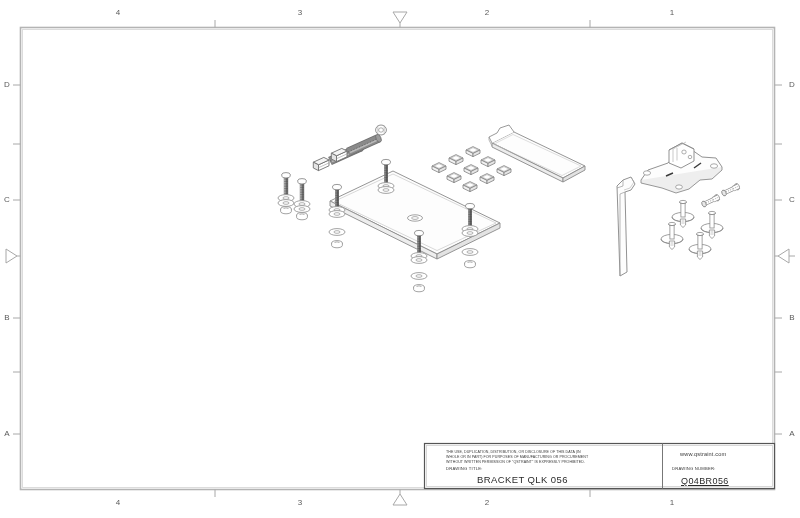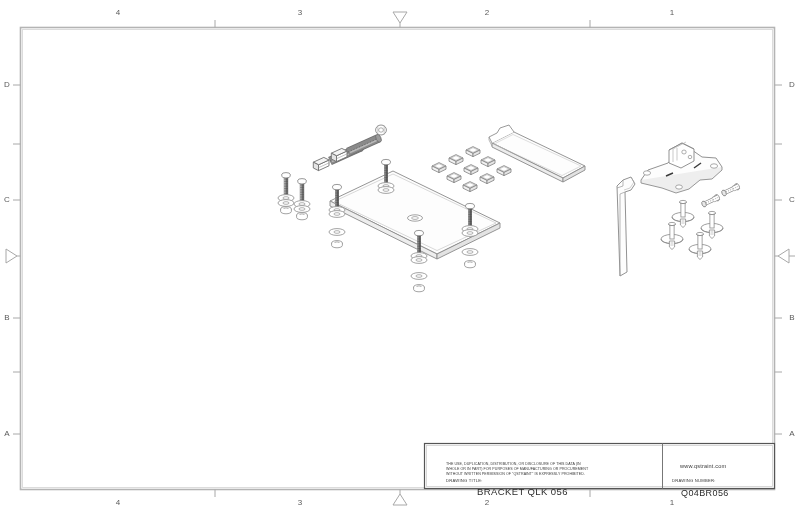--- a/index.html
+++ b/index.html
@@ -11,21 +11,21 @@
   }
   #sheet{position:absolute;left:0;top:0;width:800px;height:518px;}
   .zone-label{
     position:absolute;font-size:8px;color:#5a5a5a;
     letter-spacing:.3px;text-align:center;line-height:1;
     user-select:none;
   }
   .zone-col{width:20px;}
   .zone-row{width:12px;}
   svg{display:block;}
-  .tb-text{position:absolute;color:#3a3a3a;line-height:1.35;margin-top:12px;}
+  .tb-text{position:absolute;color:#3a3a3a;line-height:1.35;}
   #legal{font-size:3.6px;letter-spacing:.05px;white-space:pre-line;}
   .tb-cap{font-size:4.2px;letter-spacing:.2px;}
   #title-val{font-size:9.5px;letter-spacing:.4px;color:#2b2b2b;}
   #num-val{font-size:9px;letter-spacing:.4px;color:#2b2b2b;}
   #url{font-size:5.6px;letter-spacing:.15px;color:#3a3a3a;}
 </style>
 </head>
 <body>
 
 <div id="sheet">
@@ -291,15 +291,15 @@
 WITHOUT WRITTEN PERMISSION OF "QSTRAINT" IS EXPRESSLY PROHIBITED.</div>
 
   <div class="tb-text tb-cap" style="left:446px;top:466px;">DRAWING TITLE:</div>
 
   <div class="tb-text" id="title-val" style="left:477px;top:474px;">BRACKET QLK 056</div>
 
   <div class="tb-text" id="url" style="left:680px;top:451px;">www.qstraint.com</div>
 
   <div class="tb-text tb-cap" style="left:672px;top:466px;">DRAWING NUMBER:</div>
 
-  <div class="tb-text" id="num-val" style="left:681px;top:475px;">Q04BR056</div>
+  <div class="tb-text" id="num-val" style="left:681px;top:475px;text-decoration:underline;">Q04BR056</div>
 
 </div>
 
 </body></html>

